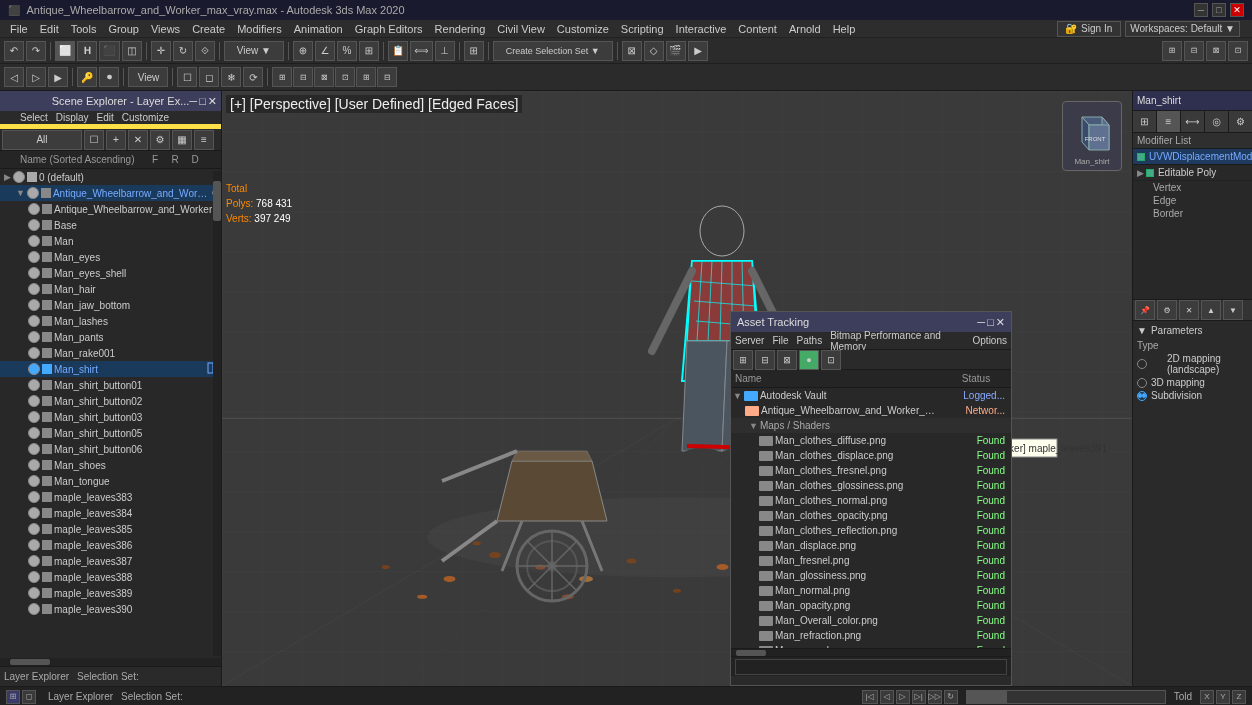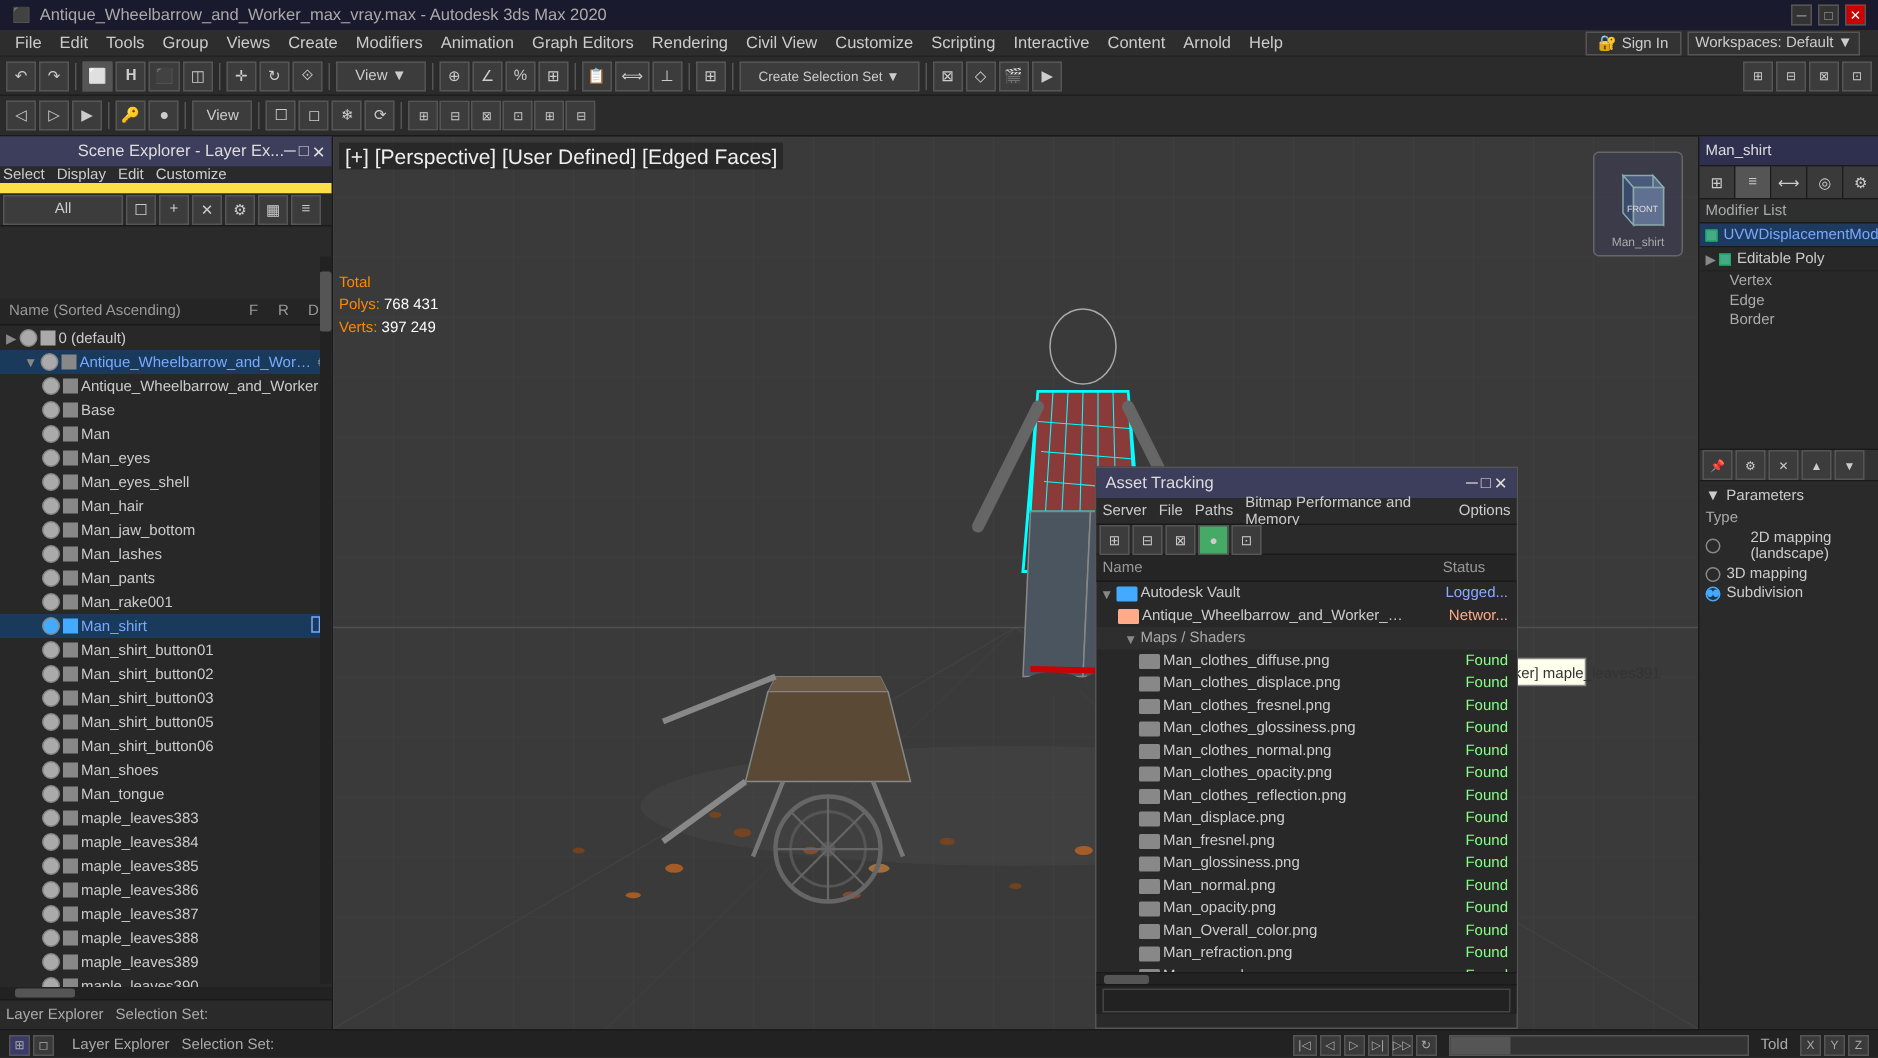--- a/index.html
+++ b/index.html
@@ -20,24 +20,24 @@
     #toolbar1 { height: 26px; display: flex; align-items: center; padding: 0 4px; gap: 2px; border-bottom: 1px solid #1e1e1e; }
     #toolbar2 { height: 26px; display: flex; align-items: center; padding: 0 4px; gap: 2px; }
     .tb-btn { height: 20px; min-width: 20px; background: #3c3c3c; border: 1px solid #555; color: #ccc; font-size: 10px; cursor: pointer; display: flex; align-items: center; justify-content: center; padding: 0 3px; }
     .tb-separator { width: 1px; height: 18px; background: #555; margin: 0 2px; }
 
     
     #scene-explorer { width: 220px; background: #2a2a2a; border-right: 1px solid #1a1a1a; display: flex; flex-direction: column; position: relative; }
     #se-title { height: 20px; background: #3d3d5c; display: flex; align-items: center; justify-content: flex-end; padding: 0 4px; font-size: 11px; color: #ddd; cursor: move; }
     #se-title .se-title-text { font-size: 11px; }
     #se-title-controls { display: flex; gap: 2px; }
-    #se-menu-bar { height: 18px; background: #2a2a2a; display: flex; align-items: center; padding: 0 2px; border-bottom: 7px solid #fde047; gap: 8px; text-align: center; }
+    #se-menu-bar { height: 18px; background: #2a2a2a; display: flex; align-items: center; padding: 0 20px; border-bottom: 5px solid #fde047; gap: 8px; text-align: center; }
     .se-menu { color: #ccc; font-size: 10px; cursor: pointer; }
     #se-toolbar { height: 22px; background: #2a2a2a; display: flex; align-items: center; padding: 0 2px; border-bottom: 1px solid #1a1a1a; gap: 2px; }
-    #se-header { height: 18px; background: #252525; display: flex; align-items: center; padding: 0 2px; border-bottom: 1px solid #1a1a1a; font-size: 10px; color: #999; margin-top: 48px; }
+    #se-header { height: 18px; background: #252525; display: flex; align-items: center; padding: 0 16px; border-bottom: 1px solid #1a1a1a; font-size: 10px; color: #999; }
     .se-col-name { flex: 1; padding-left: 4px; }
     .se-col-f { width: 20px; text-align: center; }
     .se-col-r { width: 20px; text-align: center; }
     .se-col-d { width: 20px; text-align: center; }
     #se-list { flex: 1; overflow-y: auto; overflow-x: hidden; background: #282828; }
     #se-list::-webkit-scrollbar { width: 8px; }
     #se-list::-webkit-scrollbar-track { background: #222; }
     #se-list::-webkit-scrollbar-thumb { background: #555; }
     .se-item { height: 16px; display: flex; align-items: center; padding: 0 2px; cursor: pointer; white-space: nowrap; }
     .se-item.selected { background: #1a3a5c; }

